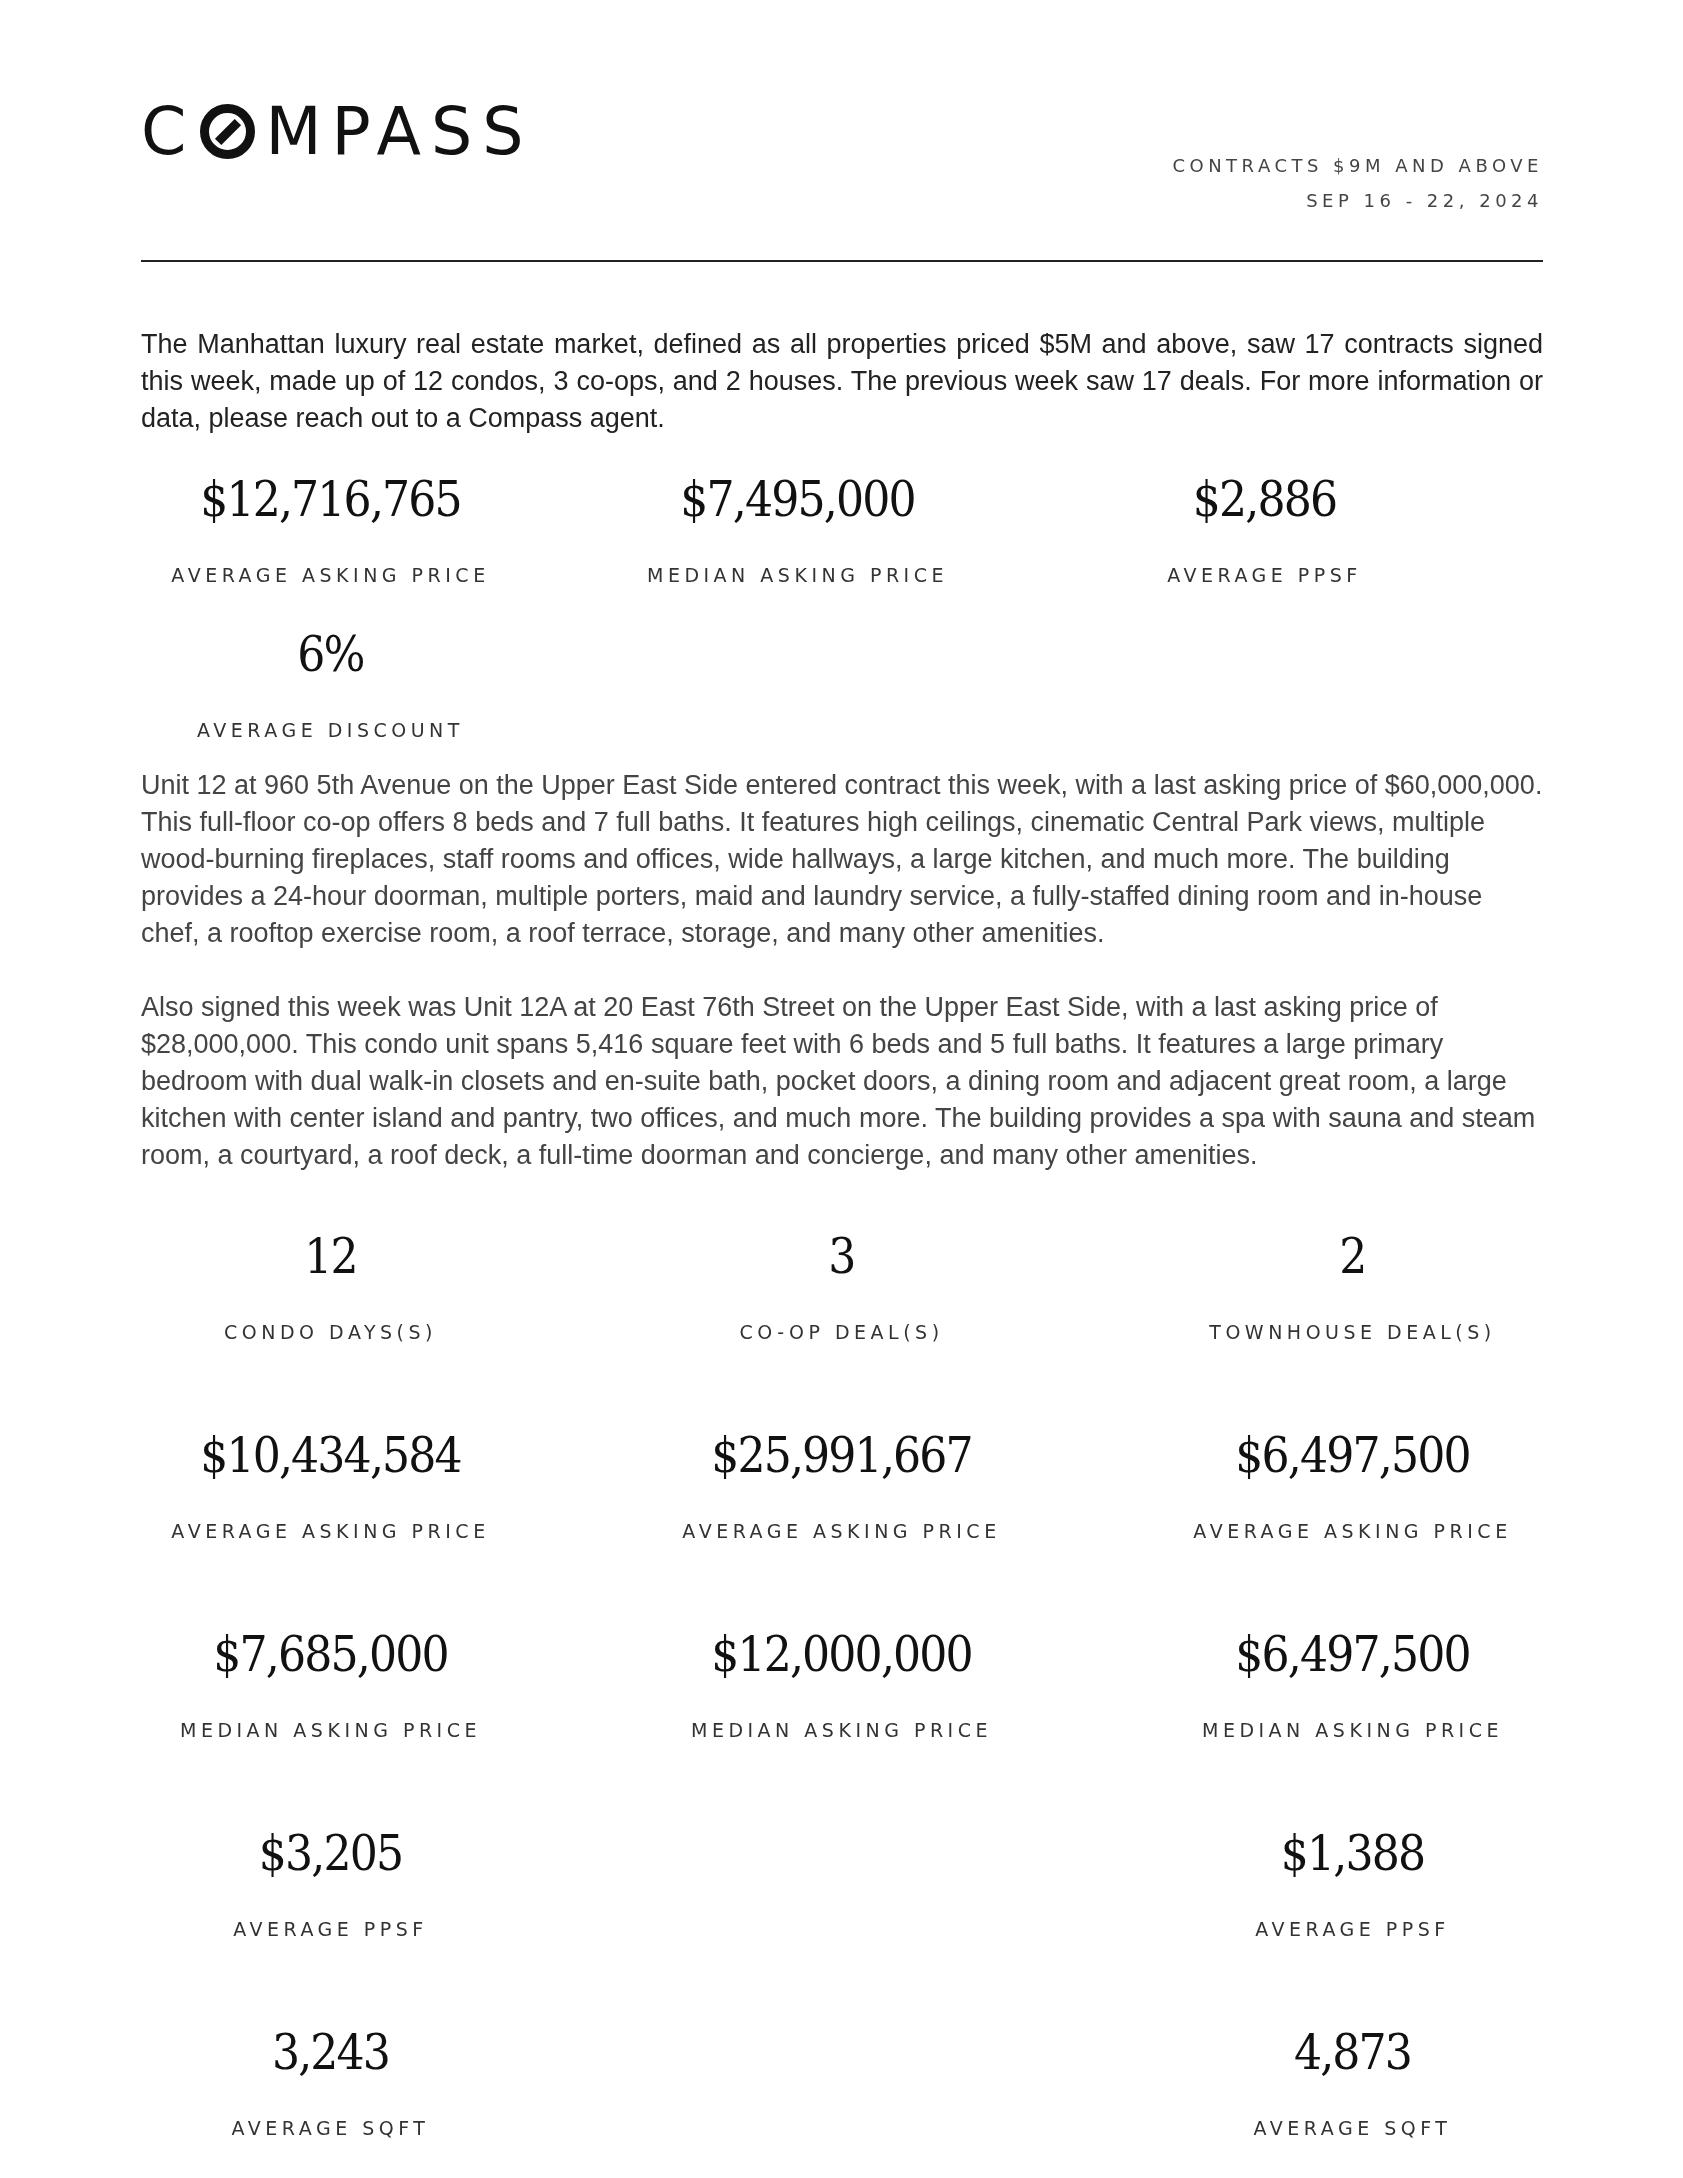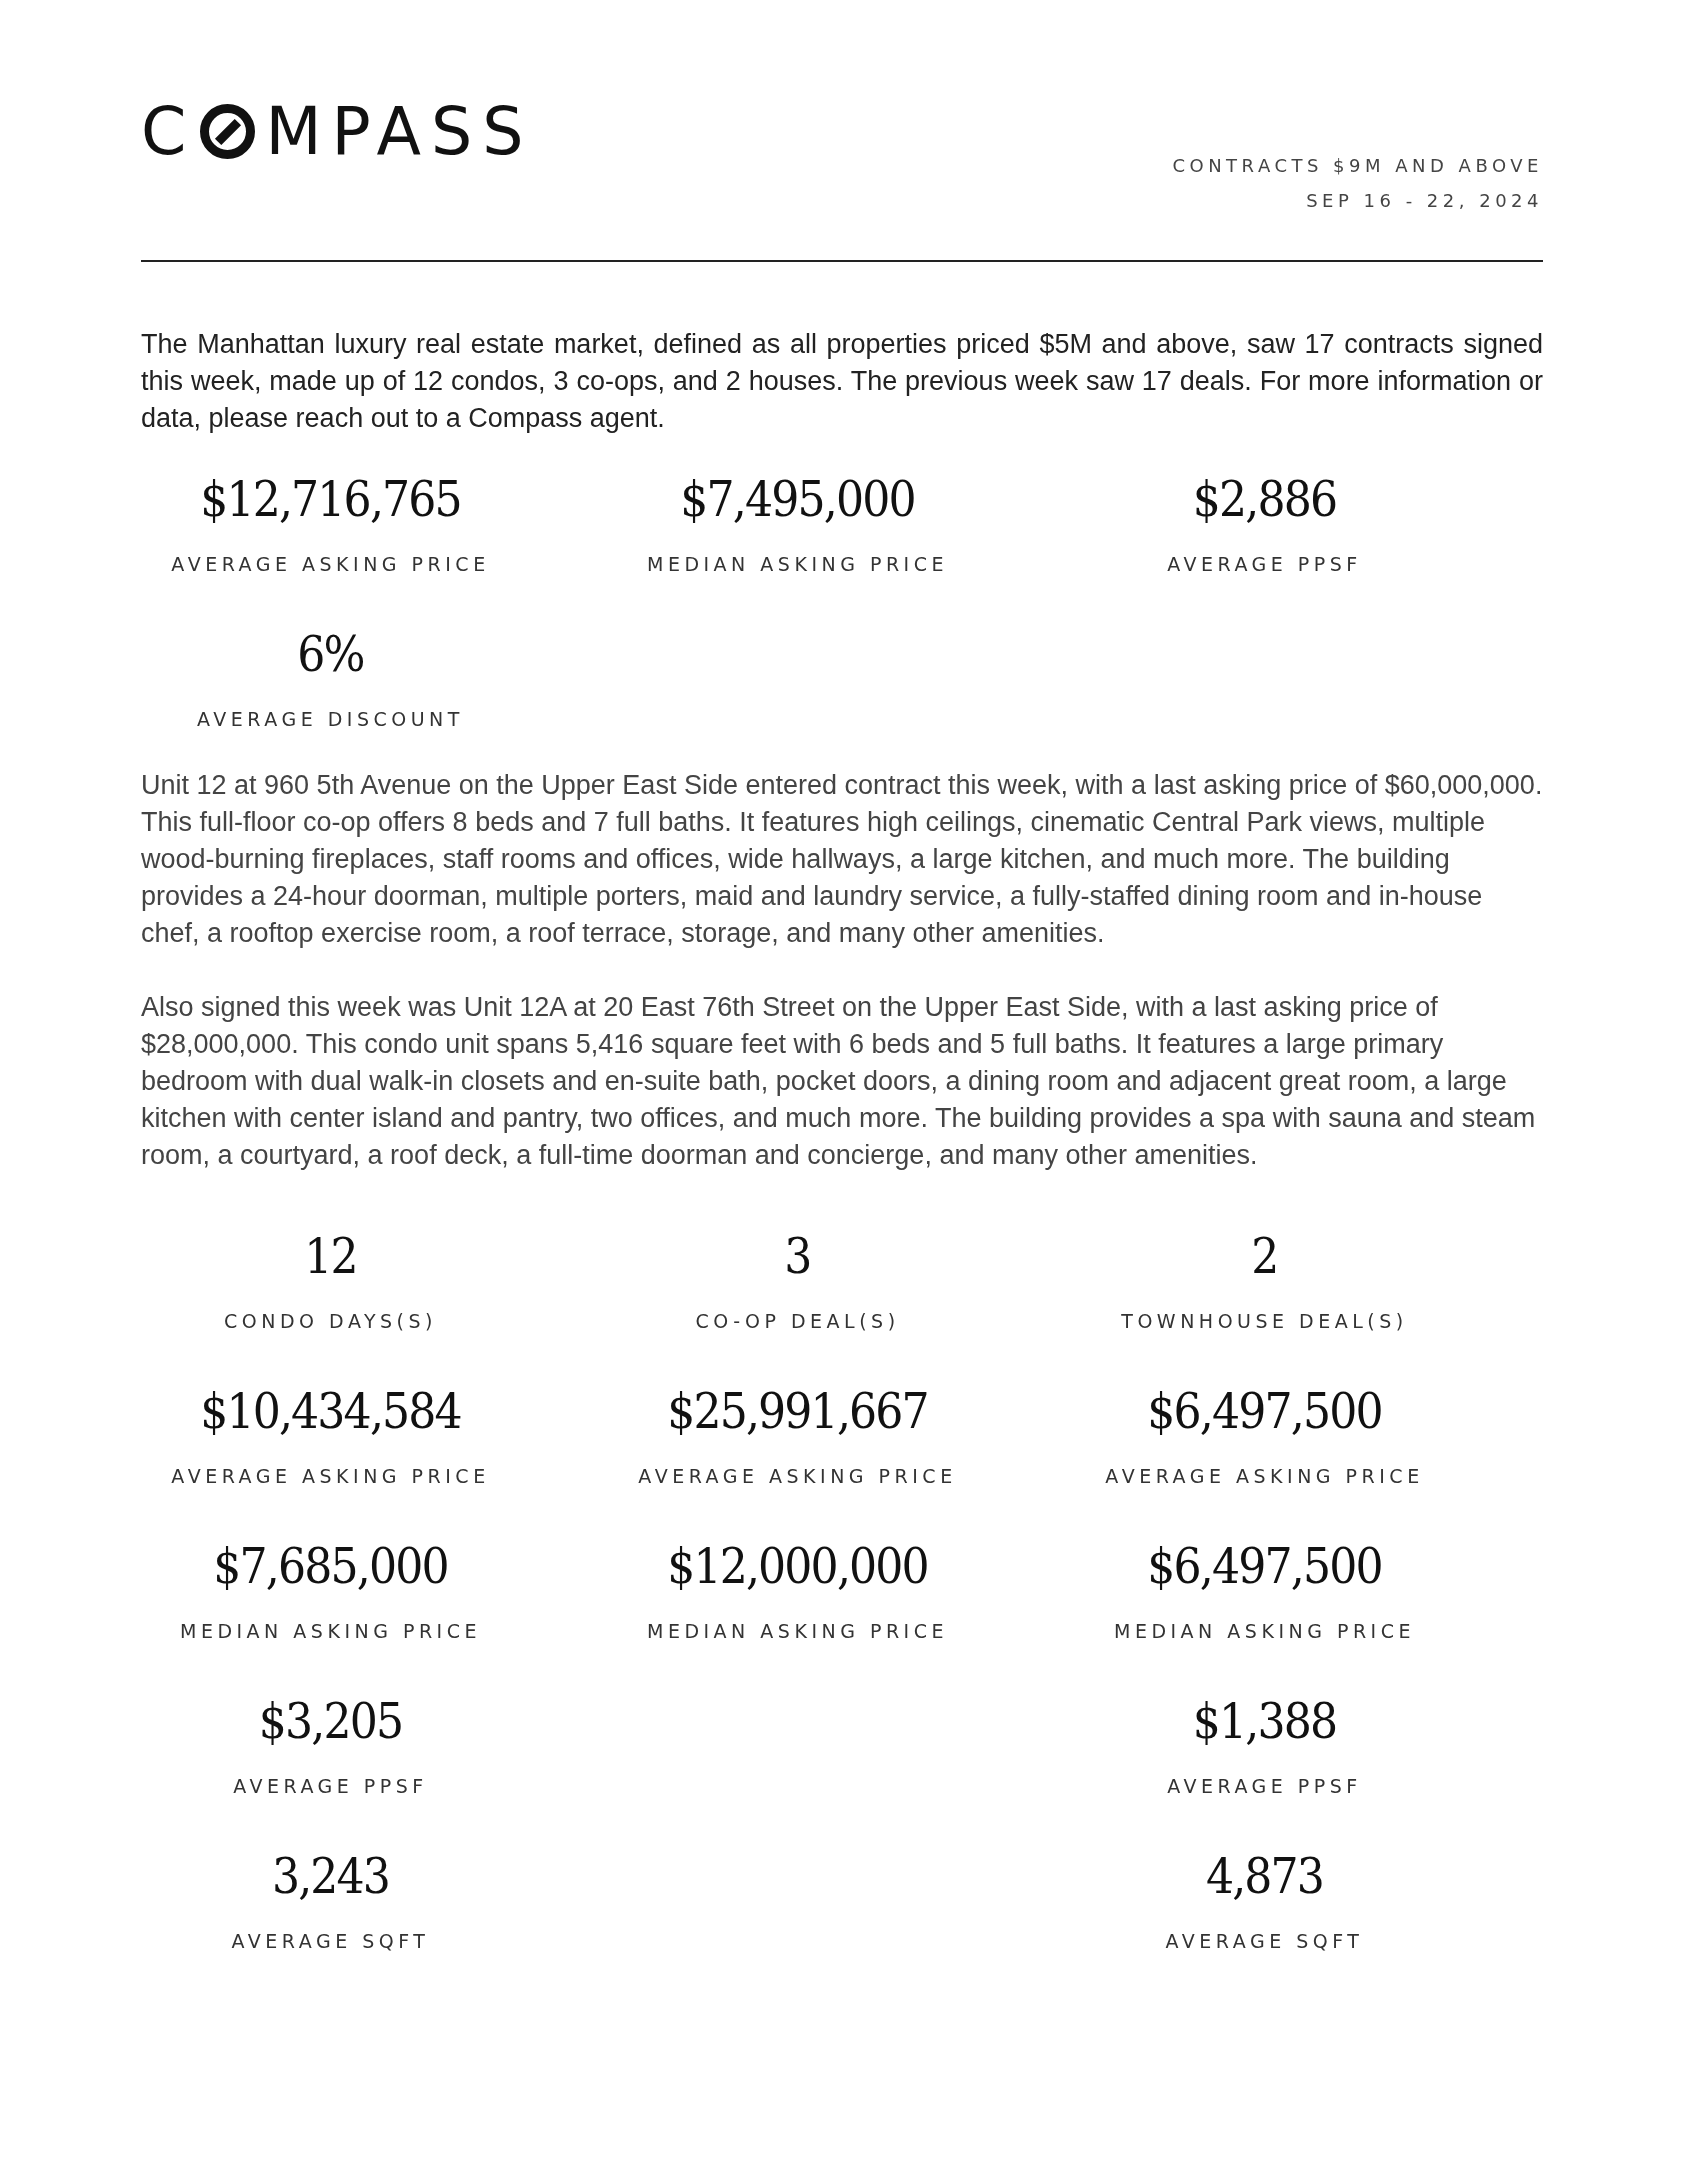--- a/index.html
+++ b/index.html
@@ -15,30 +15,30 @@
   .report-title { position: absolute; right: 0; top: 99px; font-family: "DejaVu Serif", serif; font-size: 36px; color: #111; letter-spacing: -0.5px; white-space: nowrap; }
   .report-sub { position: absolute; right: 0; top: 155px; font-family: "DejaVu Sans", sans-serif; font-size: 18px; letter-spacing: 4.5px; color: #444; white-space: nowrap; }
   .report-date { position: absolute; right: 0; top: 190px; font-family: "DejaVu Sans", sans-serif; font-size: 18px; letter-spacing: 4.5px; color: #444; white-space: nowrap; }
   .rule { position: absolute; left: 0; right: 0; top: 260px; height: 2px; background: #222; }
 
   .intro { margin-top: 63px; font-family: "Liberation Sans", sans-serif; font-size: 27px; line-height: 37px; color: #222; text-align: justify; }
 
   .stats-grid { display: grid; grid-template-columns: 467px 467px 467px; }
   .stat { text-align: center; height: 155px; }
   .stat-value { font-family: "DejaVu Serif", serif; font-size: 48px; color: #111; letter-spacing: -2px; line-height: 1; padding-top: 22px; transform: scaleX(0.92); }
-  .stat-label { font-family: "DejaVu Sans", sans-serif; font-size: 19px; letter-spacing: 4.5px; color: #333; margin-top: 30px; }
+  .stat-label { font-family: "DejaVu Sans", sans-serif; font-size: 19px; letter-spacing: 4.5px; color: #333; margin-top: 41px; }
 
   .top-stats { margin-top: 16px; margin-left: -44px; }
   .top-stats .stat:nth-child(3n+1) { }
 
   .para { font-family: "Liberation Sans", sans-serif; font-size: 27px; line-height: 37px; color: #444; }
   .para1 { margin-top: 4px; }
   .para2 { margin-top: 37px; }
 
-  .type-stats { margin-top: 36px; margin-left: -44px; }
+  .type-stats { margin-top: 36px; margin-left: -44px; gap: 44px; }
   .empty { height: 155px; }
 </style>
 </head>
 <body>
 
 <div class="page">
   <div class="header">
     <div class="logo">
       <div class="logo-text">
         <span>C</span>

